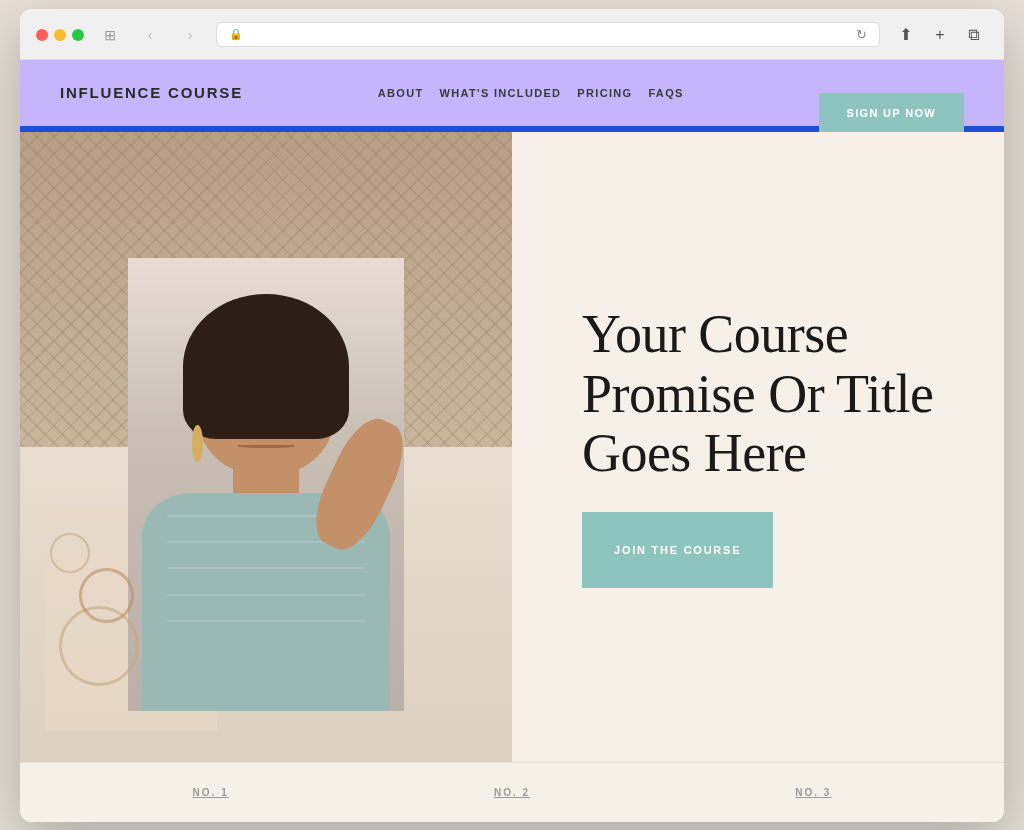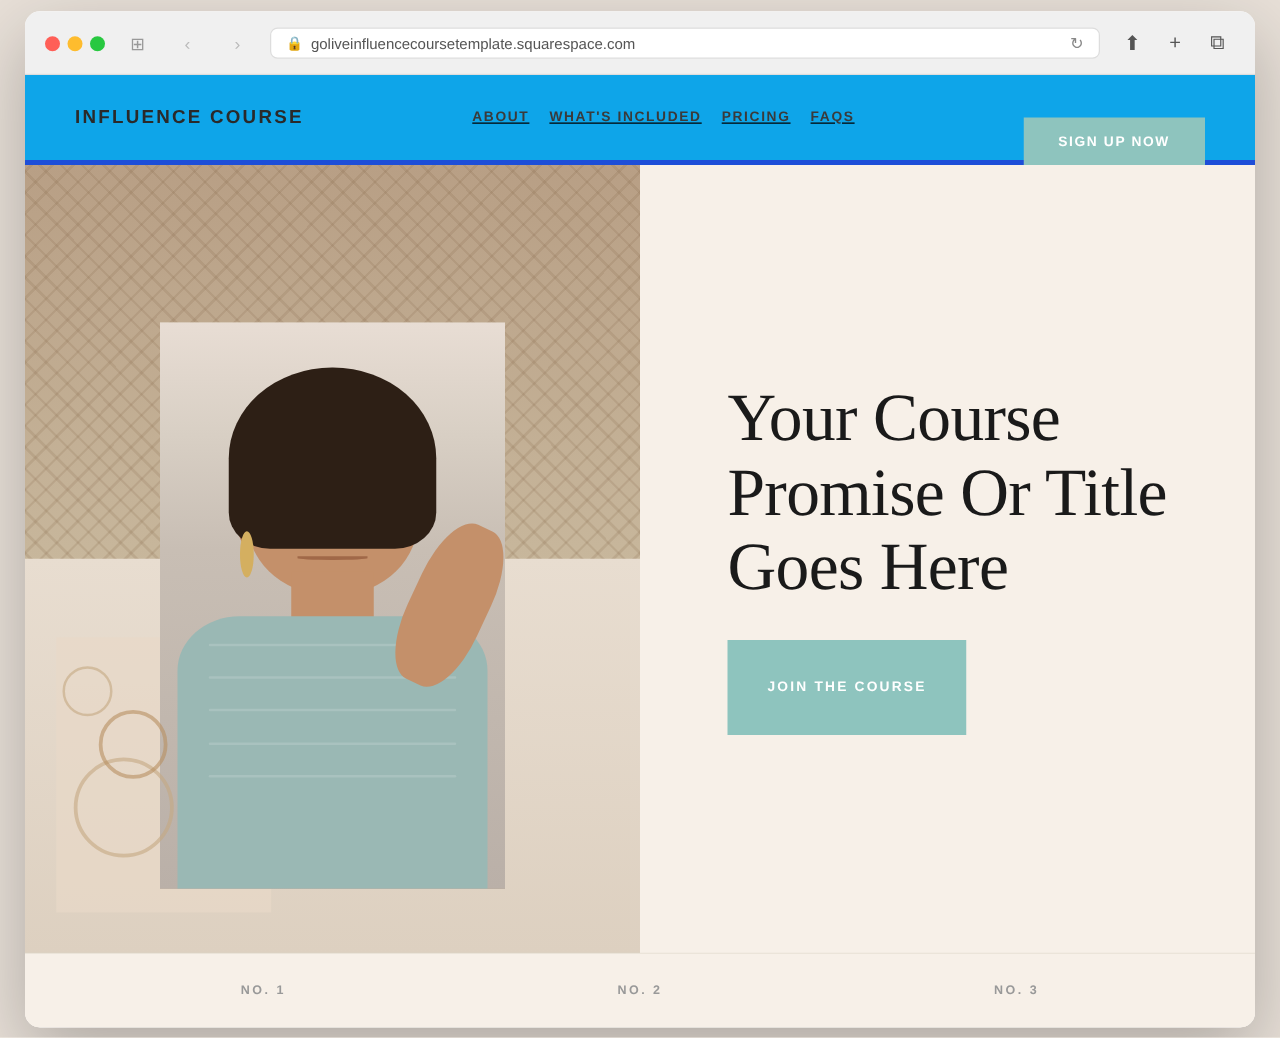--- a/index.html
+++ b/index.html
@@ -90,42 +90,41 @@
 
     
     .website {
       background: #f7f0e8;
       min-height: 760px;
       overflow: hidden;
     }
 
     
     .site-header {
-      background: #0ea5e9;
+      background: #c4b5fd;
       padding: 0 40px;
       height: 72px;
       display: flex;
       align-items: center;
       justify-content: space-between;
-      border-bottom: 4px solid #1d4ed8;
+      border-bottom: 6px solid #1d4ed8;
     }
 
     .site-logo {
       font-size: 15px;
       font-weight: 600;
       letter-spacing: 0.12em;
       text-transform: uppercase;
       color: #2a2a2a;
     }
 
     .site-nav {
       display: flex;
       gap: 16px;
       align-items: center;
-      text-decoration: underline;
     }
 
     .nav-item {
       font-size: 11px;
       font-weight: 600;
       letter-spacing: 0.12em;
       text-transform: uppercase;
       color: #3a3a3a;
       cursor: pointer;
       text-decoration: none;
@@ -244,20 +243,21 @@
       padding: 24px 40px;
       border-top: 1px solid #e8e0d4;
     }
 
     .number-item {
       font-size: 10px;
       font-weight: 700;
       letter-spacing: 0.2em;
       text-transform: uppercase;
       color: #999;
+      text-decoration: underline;
     }
 
     
     .deco-shape {
       position: absolute;
       bottom: 5%;
       left: 5%;
       width: 35%;
       height: 35%;
       background: #e8d8c8;
@@ -296,21 +296,20 @@
       <div class="traffic-light tl-yellow"></div>
       <div class="traffic-light tl-green"></div>
     </div>
 
     <div class="nav-btn">⊞</div>
     <div class="nav-btn" style="color:#bbb;">‹</div>
     <div class="nav-btn" style="color:#bbb;">›</div>
 
     <div class="address-bar">
       <span class="lock-icon">🔒</span>
-      <span>goliveinfluencecoursetemplate.squarespace.com</span>
       <span class="refresh-icon" style="margin-left:auto;">↻</span>
     </div>
 
     <div class="browser-actions">
       <div class="browser-action-btn">⬆</div>
       <div class="browser-action-btn">+</div>
       <div class="browser-action-btn">⧉</div>
     </div>
   </div>
 

